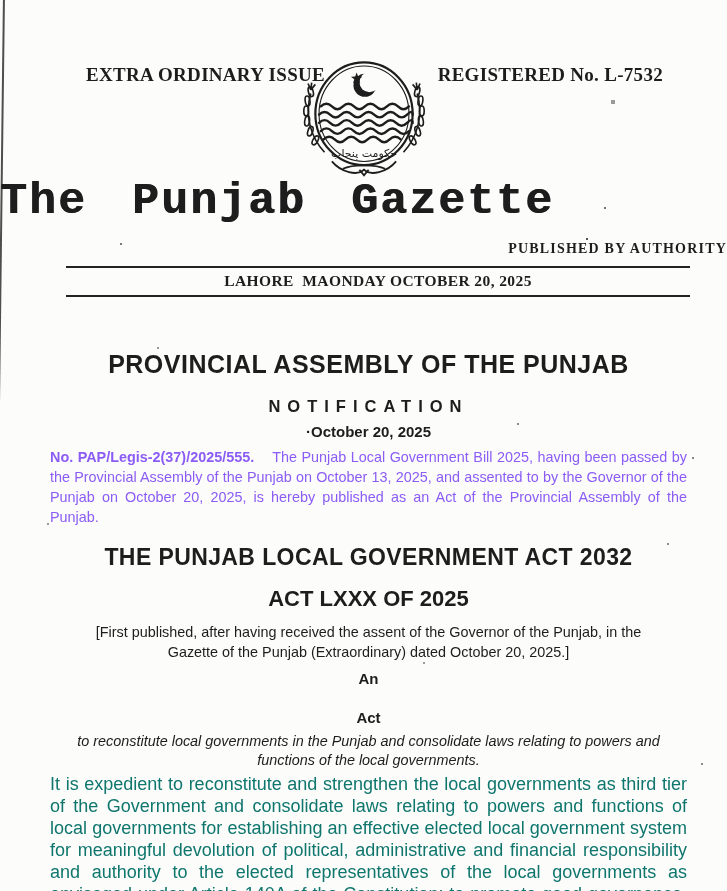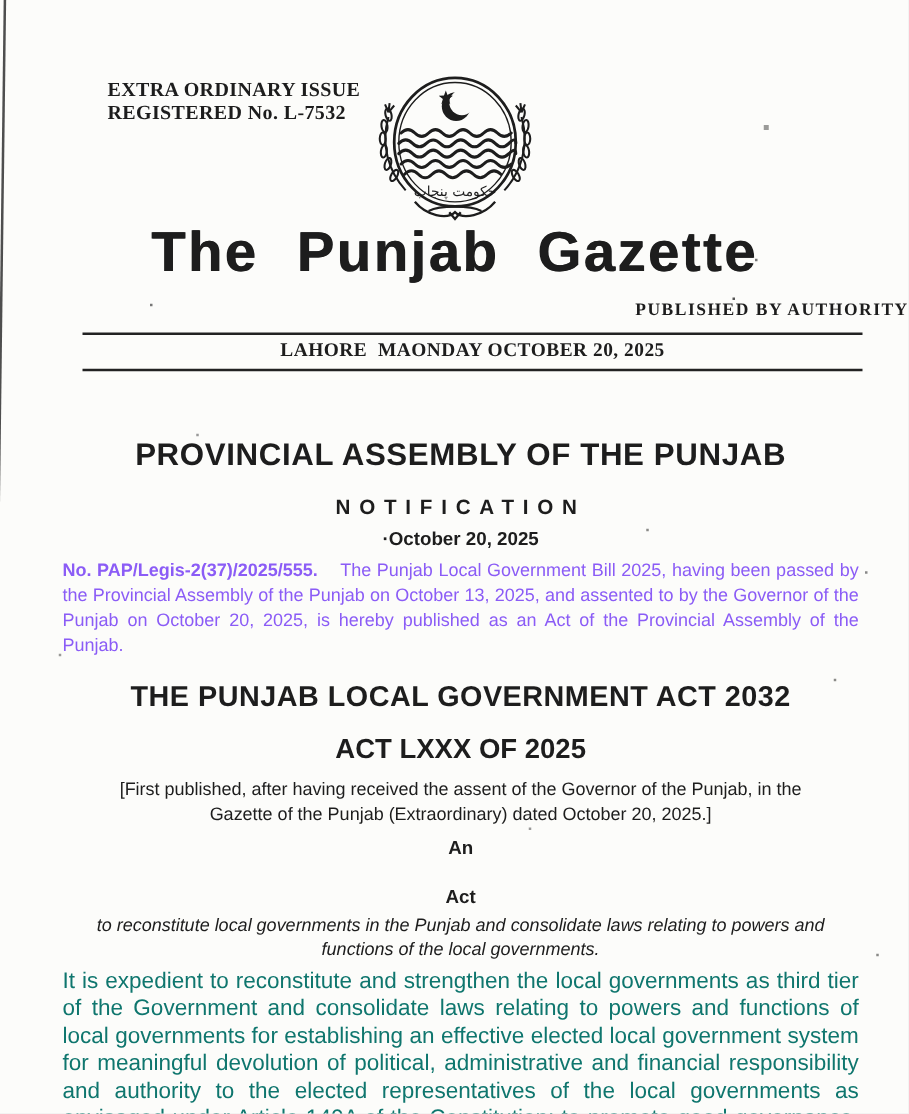--- a/index.html
+++ b/index.html
@@ -23,29 +23,28 @@
     box-shadow:
       612px 101px 0 1px #9a9a98, 532px 193px 0 #8a8a88, 604px 207px 0 #777,
       157px 347px 0 #999, 517px 423px 0 #8a8a88, 692px 457px 0 #888,
       47px 523px 0 #9a9a98, 667px 543px 0 #8a8a88, 423px 662px 0 #999,
       701px 763px 0 #8a8a88, 120px 243px 0 #777, 586px 238px 0 #555;
   }
   
   .mast-row{
     position:absolute;top:64px;left:86px;right:64px;
     display:flex;justify-content:space-between;
-    font-family:"Liberation Serif", serif;font-weight:bold;font-size:16px;
+    font-family:"Liberation Serif", serif;font-weight:bold;font-size:19px;
     letter-spacing:.3px;
-    flex-direction:column;
   }
   .emblem{position:absolute;top:58px;left:50%;transform:translateX(-50%);}
   .gazette-title{
     position:absolute;top:176px;left:0;right:0;margin:0;
-    text-align:center;
-    font-family:Liberation Sans, sans-serif;font-weight:bold;font-size:45px;
+    text-align:left;
+    font-family:Liberation Mono, monospace;font-weight:bold;font-size:45px;
     letter-spacing:2px;word-spacing:16px;
     text-shadow:.6px 0 0 currentColor;
   }
   .authority{
     position:absolute;top:241px;left:0;right:0;text-align:right;
     font-family:"Liberation Serif", serif;font-weight:bold;font-size:14px;
     letter-spacing:1.2px;
     padding-left:45px;
   }
   .dateline-box{

